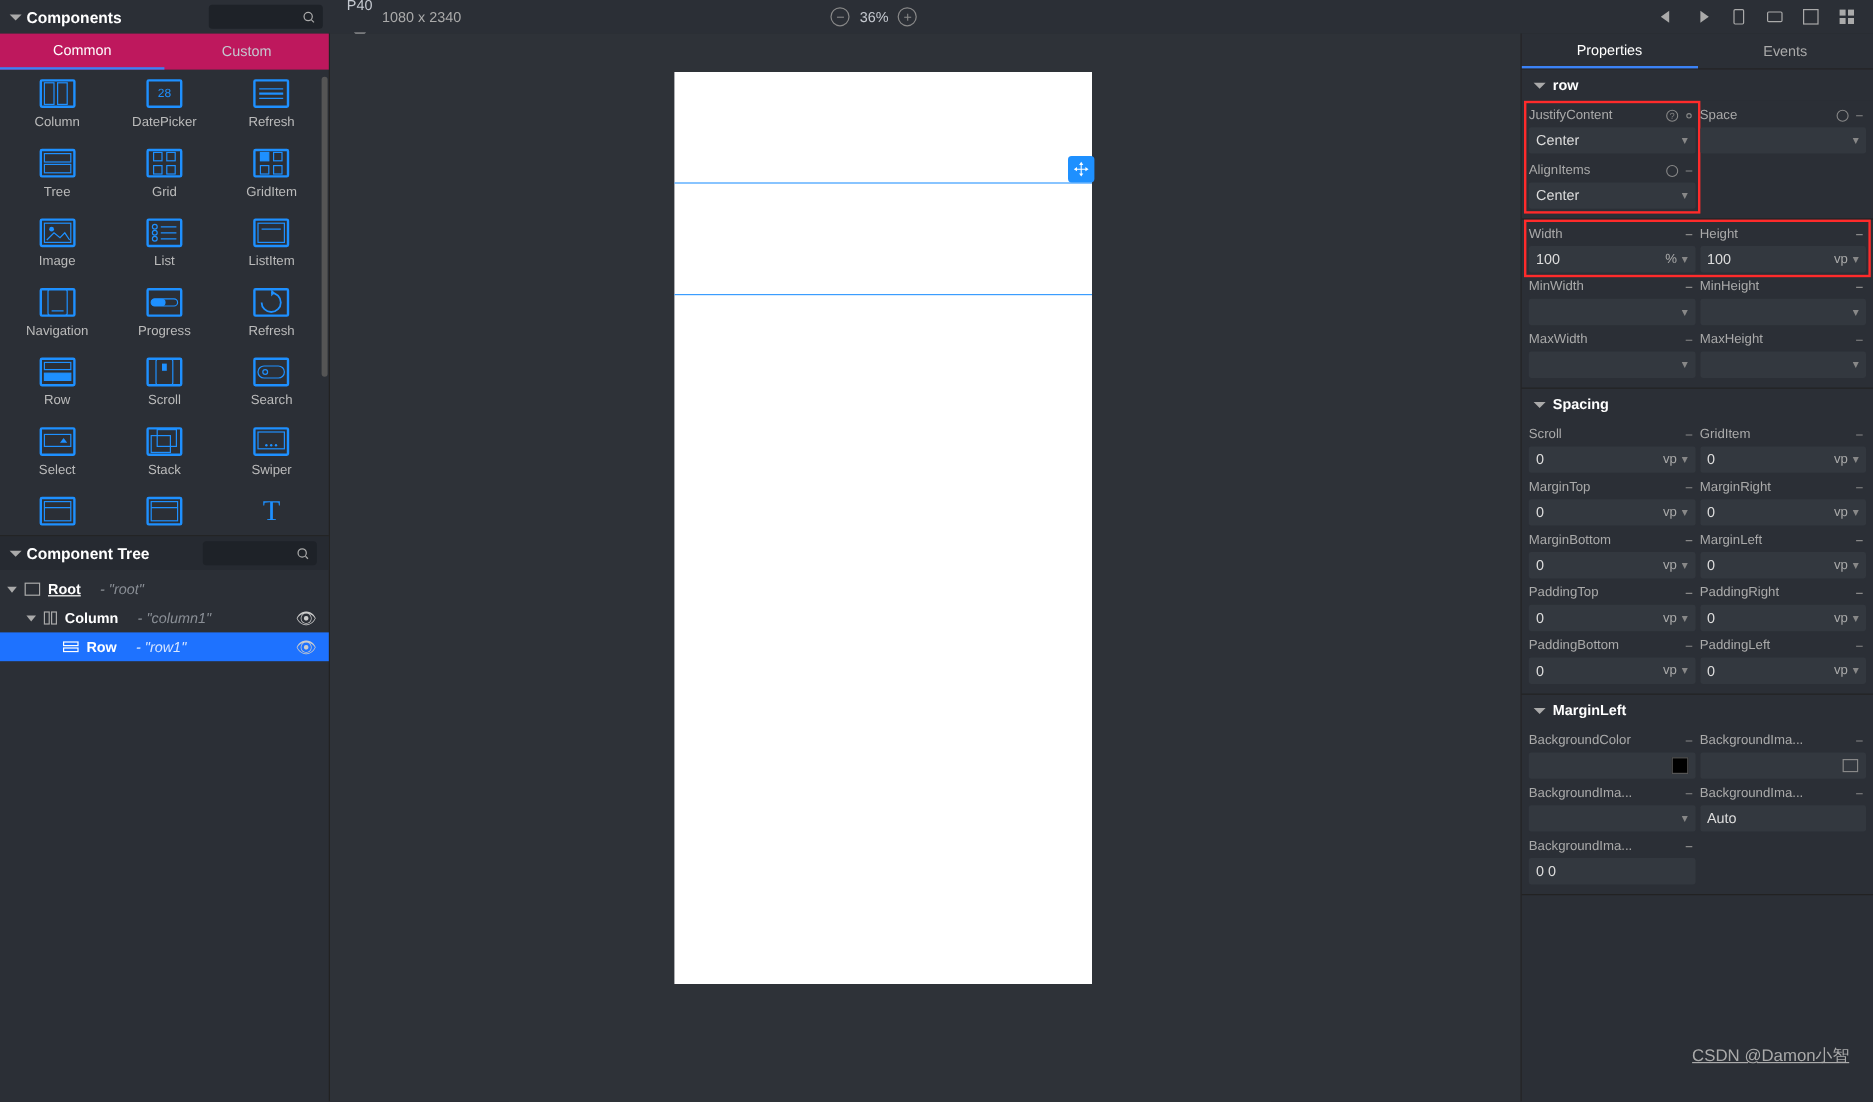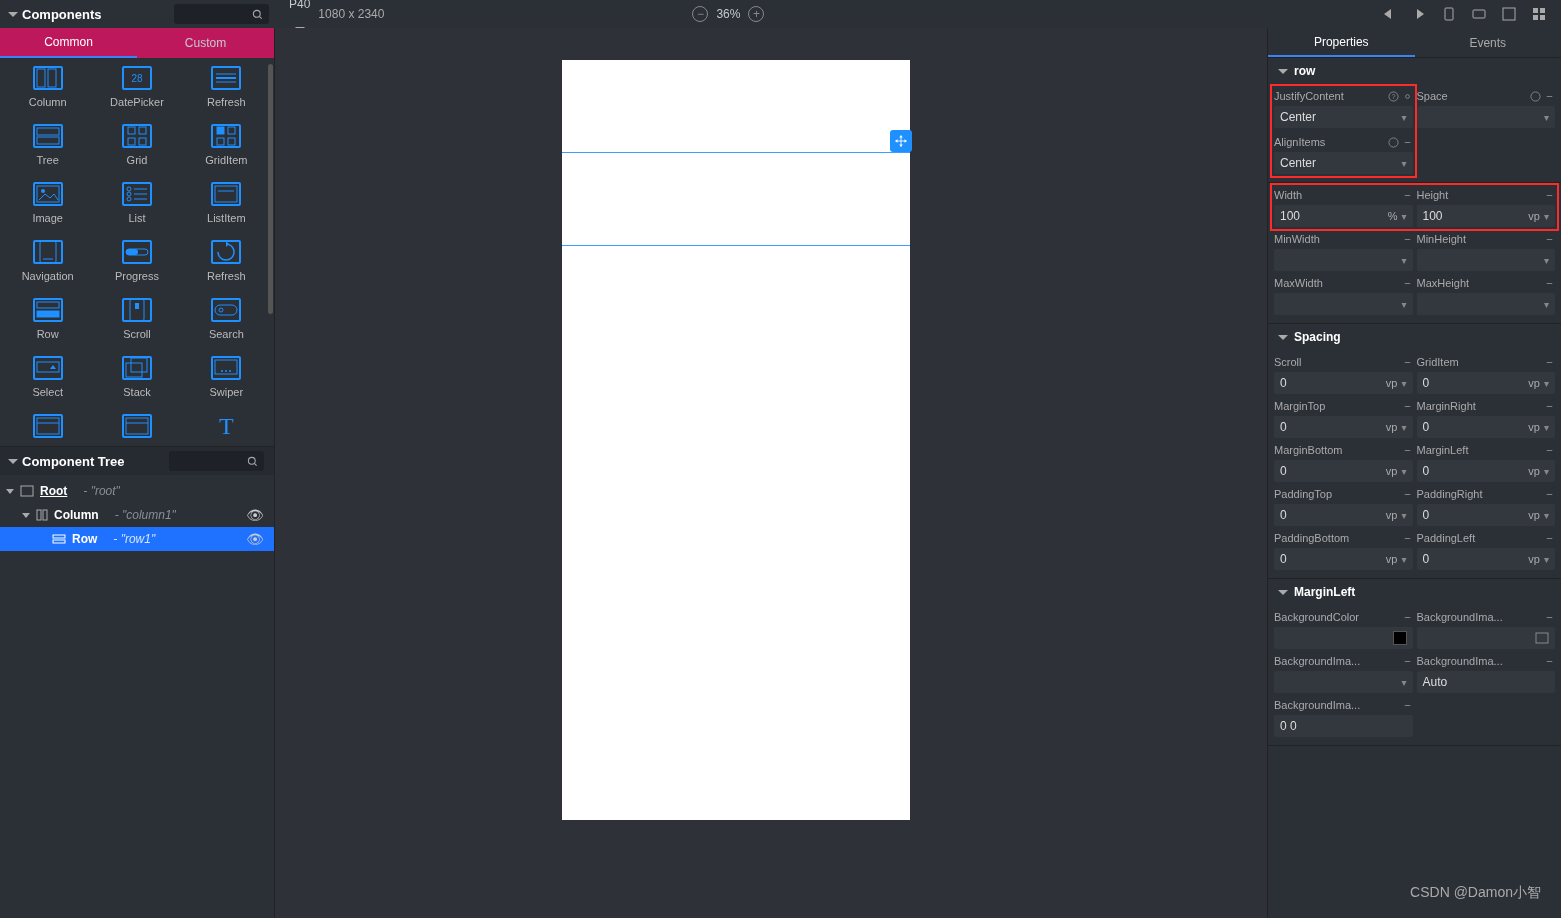--- a/index.html
+++ b/index.html
@@ -47,21 +47,21 @@
   .sec-head .arrow{margin-right:6px;}
   .field-grid{display:grid;grid-template-columns:1fr 1fr;gap:4px 4px;padding:4px 6px 8px;}
   .field{display:flex;flex-direction:column;gap:2px;}
   .f-label{display:flex;align-items:center;justify-content:space-between;font-size:11px;color:#aaa;height:16px;}
   .f-label .icons{display:flex;gap:3px;}
   .linkicn{width:11px;height:11px;color:#888;}
   .f-input{height:22px;background:#33383f;border:none;border-radius:2px;display:flex;align-items:center;padding:0 6px;color:#ddd;font-size:12px;position:relative;}
   .f-input .unit{margin-left:auto;color:#aaa;font-size:11px;margin-right:4px;}
   .f-input .dd{color:#888;font-size:10px;}
   .redbox{outline:2px solid #ff2b2b;outline-offset:2px;}
-  .watermark{position:absolute;right:20px;bottom:16px;font-size:14px;color:#aaa;}
+  .watermark{position:absolute;right:20px;bottom:29px;font-size:14px;color:#aaa;text-decoration:underline;}
   svg{display:block}
 </style>
 </head>
 <body>
 
 <div class="topbar">
   <div class="left">
     <span class="chev"></span>
     <span style="font-weight:bold;color:#fff;font-size:13px;">Components</span>
     <div class="search-pill">

